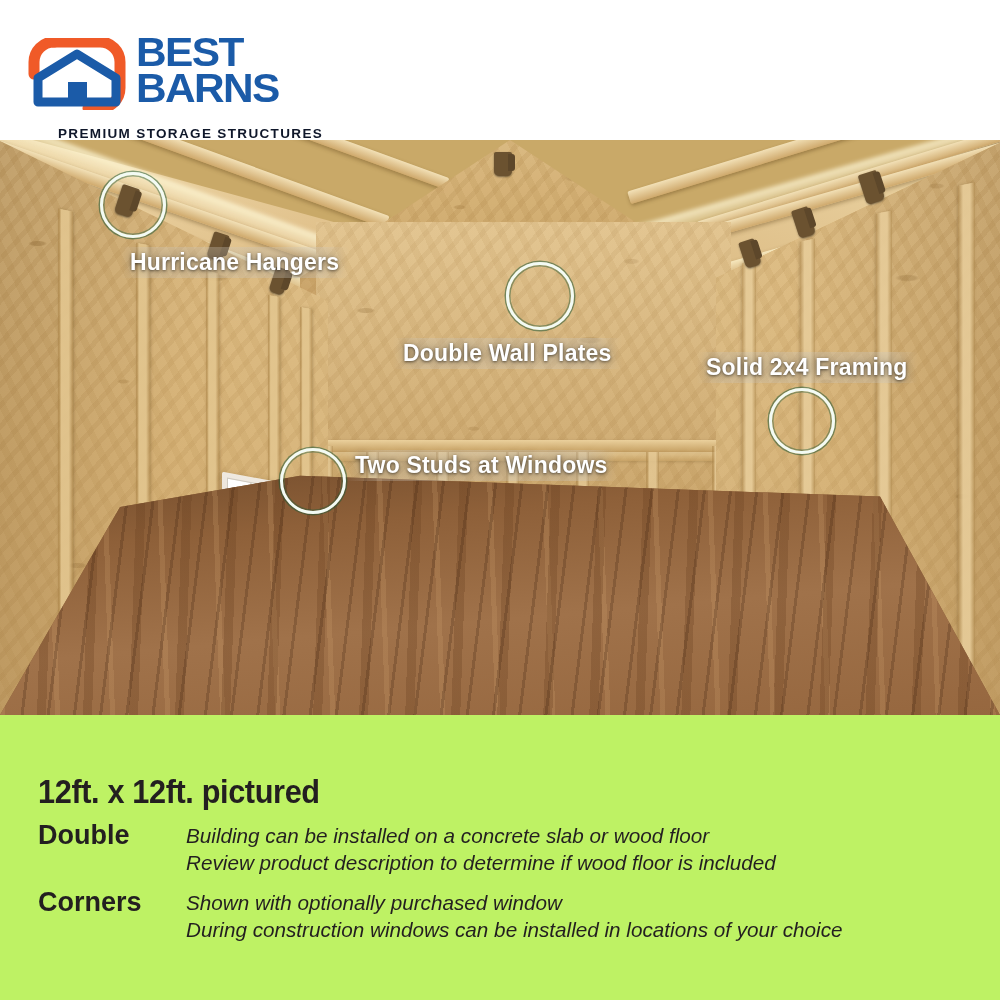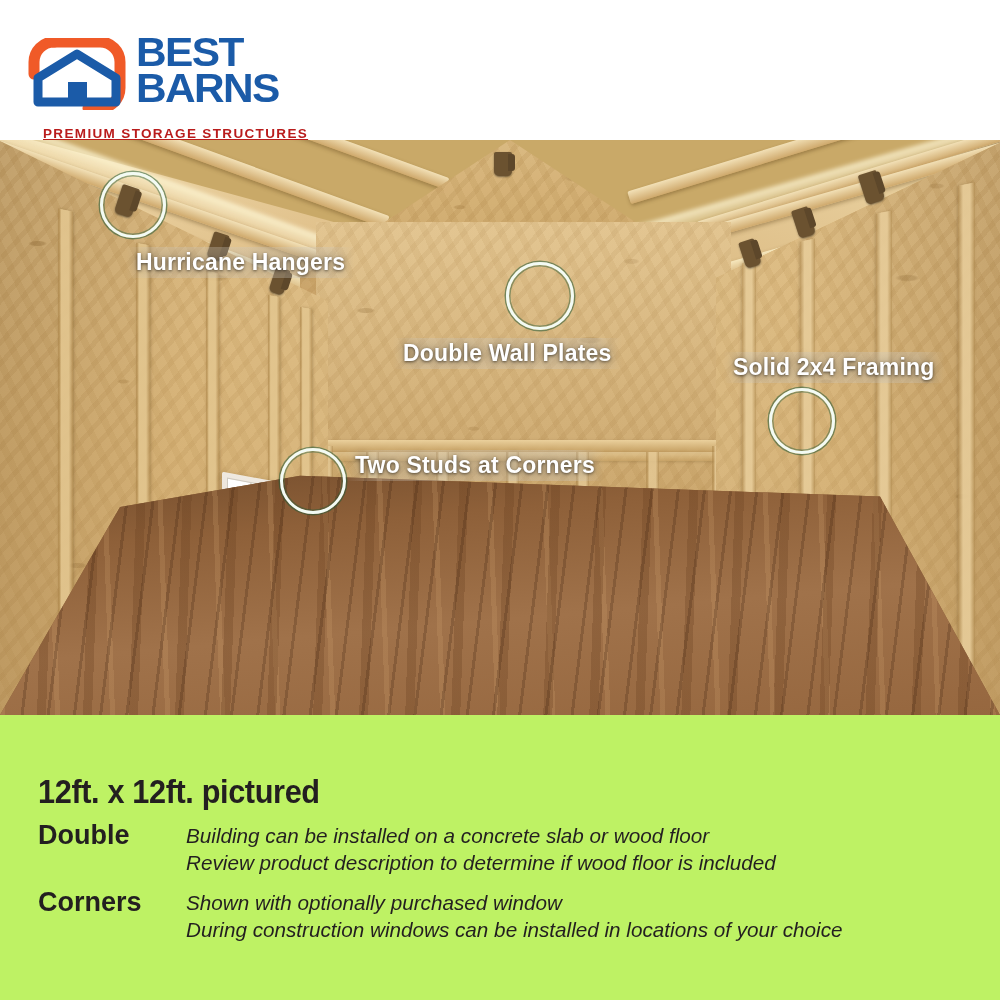--- a/index.html
+++ b/index.html
@@ -33,28 +33,27 @@
     font-weight: bold;
     font-size: 40px;
     line-height: 36px;
     letter-spacing: -1.5px;
     color: #1B5BA8;
     transform: scaleX(1.06);
     transform-origin: left center;
   }
   .logo-barns { color: #1B5BA8; }
   .logo-tagline {
-    position: absolute; left: 15px; top: 88px;
+    position: absolute; left: 30px; top: 88px;
     font-size: 13.5px;
     font-weight: bold;
     letter-spacing: 1.35px;
-    color: #b91c1c;
+    color: #0f172a;
     white-space: nowrap;
     font-family: "Liberation Sans", sans-serif;
-    text-decoration: underline;
   }
 
   
   .photo {
     position: absolute; left: 0; top: 140px;
     width: 1000px; height: 575px;
     overflow: hidden;
     background: #c9a968;
   }
 
@@ -366,30 +365,30 @@
   <div class="hanger" style="left:210px; top:93px;  width:16px; height:27px; transform:rotate(18deg);"></div>
   <div class="hanger" style="left:272px; top:128px; width:15px; height:26px; transform:rotate(18deg);"></div>
   <div class="hanger" style="left:742px; top:100px; width:16px; height:27px; transform:rotate(-18deg);"></div>
   <div class="hanger" style="left:795px; top:68px;  width:17px; height:29px; transform:rotate(-18deg);"></div>
   <div class="hanger" style="left:862px; top:32px;  width:19px; height:31px; transform:rotate(-18deg);"></div>
   <div class="hanger" style="left:494px; top:12px;  width:18px; height:24px;"></div>
 
   <div class="floor"></div>
 
   <div class="anno-circle" style="left:100px; top:32px; width:66px; height:66px;"></div>
-  <div class="anno-label" style="left:126px; top:107px;">Hurricane Hangers</div>
+  <div class="anno-label" style="left:120px; top:107px;">Hurricane Hangers</div>
 
   <div class="anno-circle" style="left:506px; top:122px; width:68px; height:68px;"></div>
   <div class="anno-label" style="left:393px; top:198px;">Double Wall Plates</div>
 
-  <div class="anno-label" style="left:723px; top:212px;">Solid 2x4 Framing</div>
+  <div class="anno-label" style="left:696px; top:212px;">Solid 2x4 Framing</div>
   <div class="anno-circle" style="left:769px; top:248px; width:66px; height:66px;"></div>
 
   <div class="anno-circle" style="left:280px; top:308px; width:66px; height:66px;"></div>
-  <div class="anno-label" style="left:345px; top:310px;">Two Studs at Corners</div>
+  <div class="anno-label" style="left:345px; top:310px;">Two Studs at Windows</div>
 </div>
 
 <div class="specs">
 
   <div class="spec-title">12ft. x 12ft. pictured</div>
 
   <div class="spec-row" style="top:105px;">
     <div class="spec-key">Double</div>
     <div class="spec-lines">
       <div class="spec-line">Building can be installed on a concrete slab or wood floor</div>

